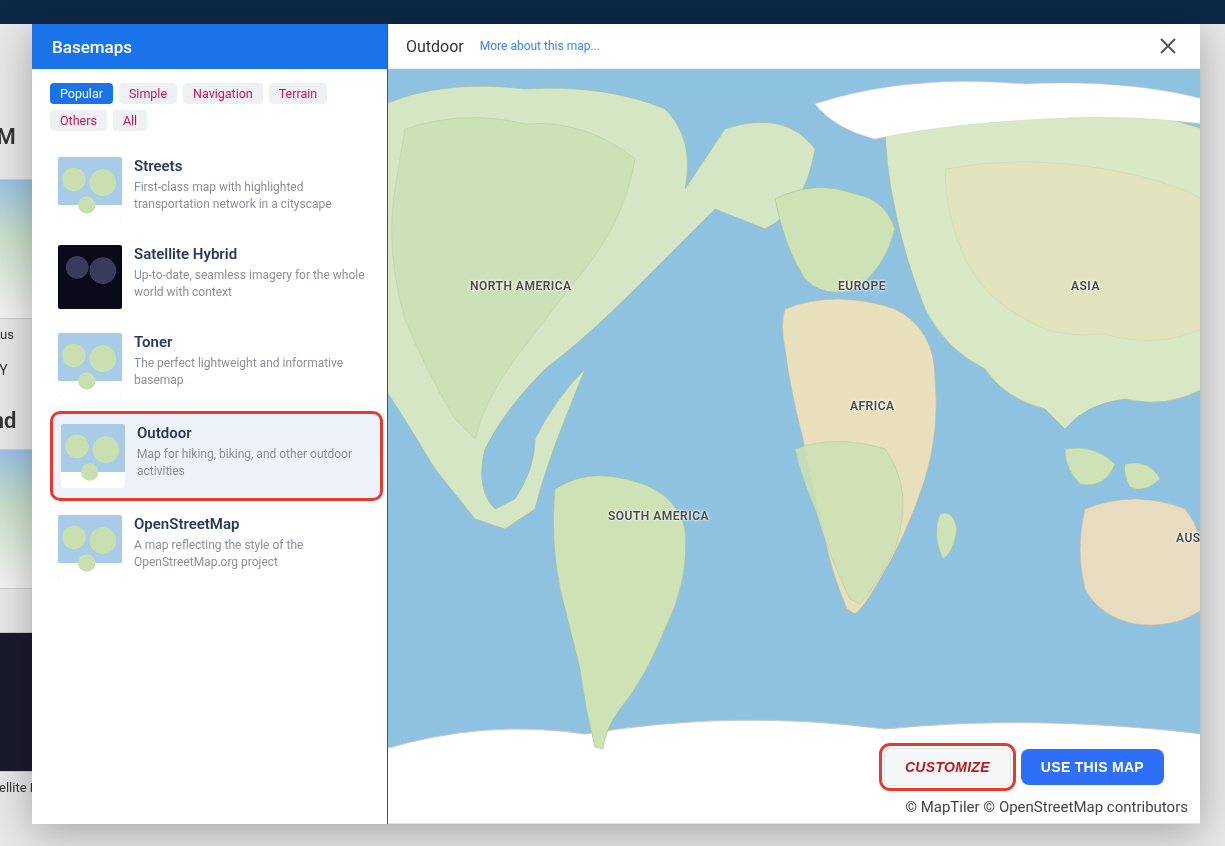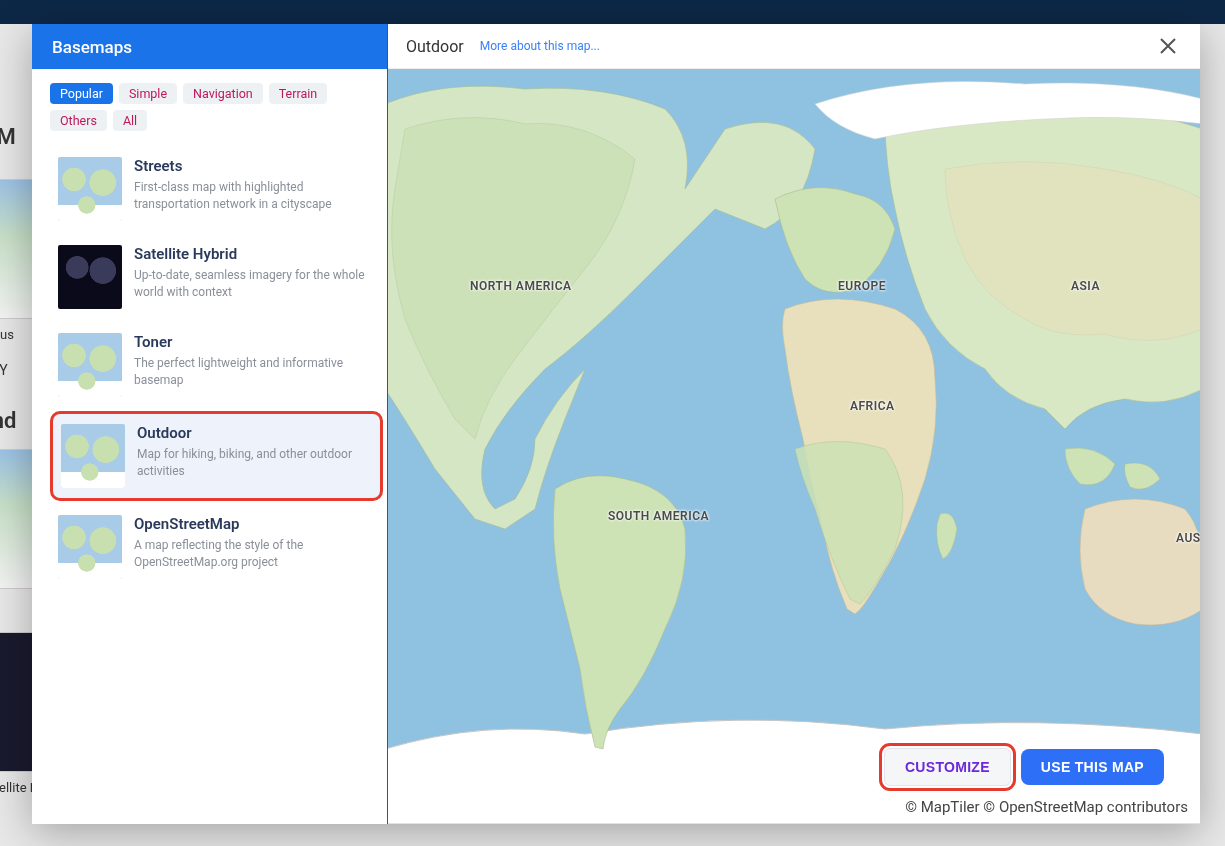--- a/index.html
+++ b/index.html
@@ -204,22 +204,23 @@
   padding: 10px 20px;
   border-radius: 8px;
   font-size: 14px;
   font-weight: 600;
   letter-spacing: 0.3px;
   cursor: pointer;
   border: none;
 }
 .btn-secondary {
   background: #f5f6f8;
-  color: #6d28d9;
+  color: #b91c1c;
   border: 1px solid #e2e4e8;
+  font-style: italic;
 }
 .btn-secondary.highlighted {
   outline: 3px solid #e63a2e;
   outline-offset: 2px;
   border-radius: 6px;
 }
 .btn-primary {
   background: #2d6ff6;
   color: #fff;
 }

